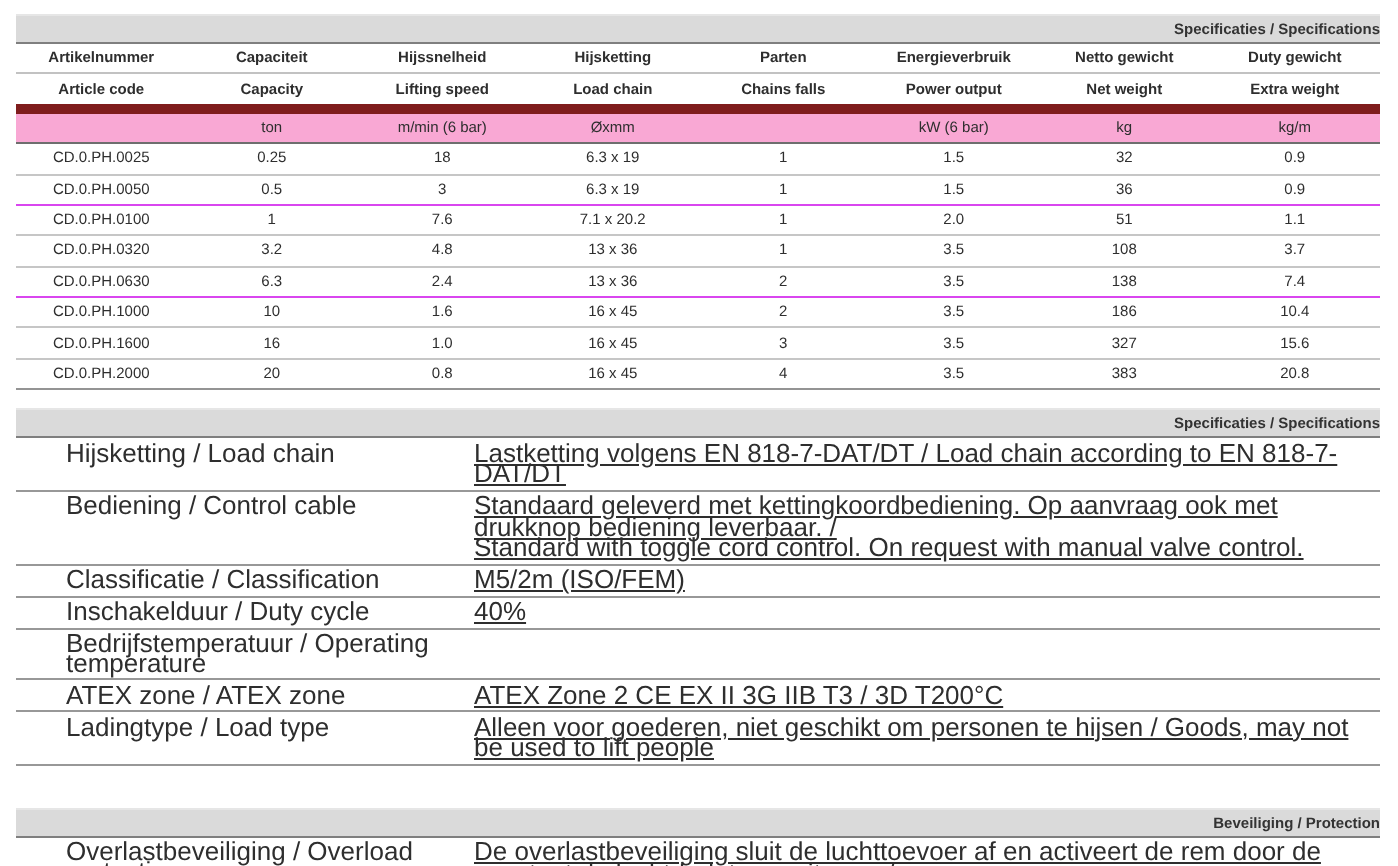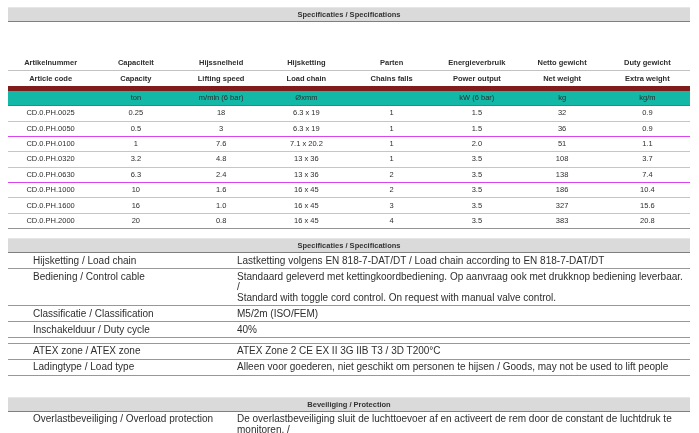--- a/index.html
+++ b/index.html
@@ -14,49 +14,48 @@
   .page { padding:7px 9px 0 8px; }
 
   .section { margin-bottom:9px; }
   .section.gap-large { margin-top:21px; }
 
   .bar {
     background:#dadada;
     border-top:1px solid #e6e6e6;
     border-bottom:1px solid #7f7f7f;
     height:13px; line-height:13px;
-    text-align:center;
+    text-align:right;
     font-size:7.5px; font-weight:bold; color:#333333;
   }
 
   table.spec {
     width:100%; border-collapse:collapse; table-layout:fixed;
     font-size:7.5px;
-    margin-top:34px;
   }
   table.spec td { text-align:center; padding:3.2px 2px; line-height:8px; }
   tr.hdr-nl td { font-weight:bold; border-bottom:1px solid #c2c2c2; }
   tr.hdr-en td { font-weight:bold; border-bottom:5px solid #7f1d1d; }
-  tr.hdr-unit td { background:#14b8a6; border-bottom:1px solid #6e6e6e; }
+  tr.hdr-unit td { background:#f9a8d4; border-bottom:1px solid #6e6e6e; }
   tr.data td { border-bottom:1px solid #c6c6c6; }
   tr.data.grp td { border-bottom:1px solid #d946ef; }
   tr.data:last-child td { border-bottom:1px solid #949494; }
 
-  .kv { font-size:10px; }
+  .kv { font-size:13px; }
   .kv-row {
     display:flex; align-items:flex-start;
     border-bottom:1px solid #989898;
     padding:2.5px 0 2px 0;
   }
   .kv-label {
     flex:none; width:229px; box-sizing:border-box;
     padding-left:25px; line-height:10px;
   }
   .kv-value {
-    flex:1; white-space:pre-line; line-height:10.5px; padding-right:4px;
+    flex:1; white-space:pre-line; line-height:10.5px; padding-right:4px;text-decoration:underline;
   }
 </style>
 </head>
 <body>
 
 <div class="page">
 
   <div class="section">
     <div class="bar">
       <span>Specificaties / Specifications</span>
@@ -193,20 +192,21 @@
         </div>
         <div class="kv-row">
           <div class="kv-label">Classificatie / Classification</div>
           <div class="kv-value">M5/2m (ISO/FEM)</div>
         </div>
         <div class="kv-row">
           <div class="kv-label">Inschakelduur / Duty cycle</div>
           <div class="kv-value">40%</div>
         </div>
         <div class="kv-row">
+          <div class="kv-label">Bedrijfstemperatuur / Operating temperature</div>
         </div>
         <div class="kv-row">
           <div class="kv-label">ATEX zone / ATEX zone</div>
           <div class="kv-value">ATEX Zone 2 CE EX II 3G IIB T3 / 3D T200°C</div>
         </div>
         <div class="kv-row">
           <div class="kv-label">Ladingtype / Load type</div>
           <div class="kv-value">Alleen voor goederen, niet geschikt om personen te hijsen / Goods, may not be used to lift people</div>
         </div>
       </div>

